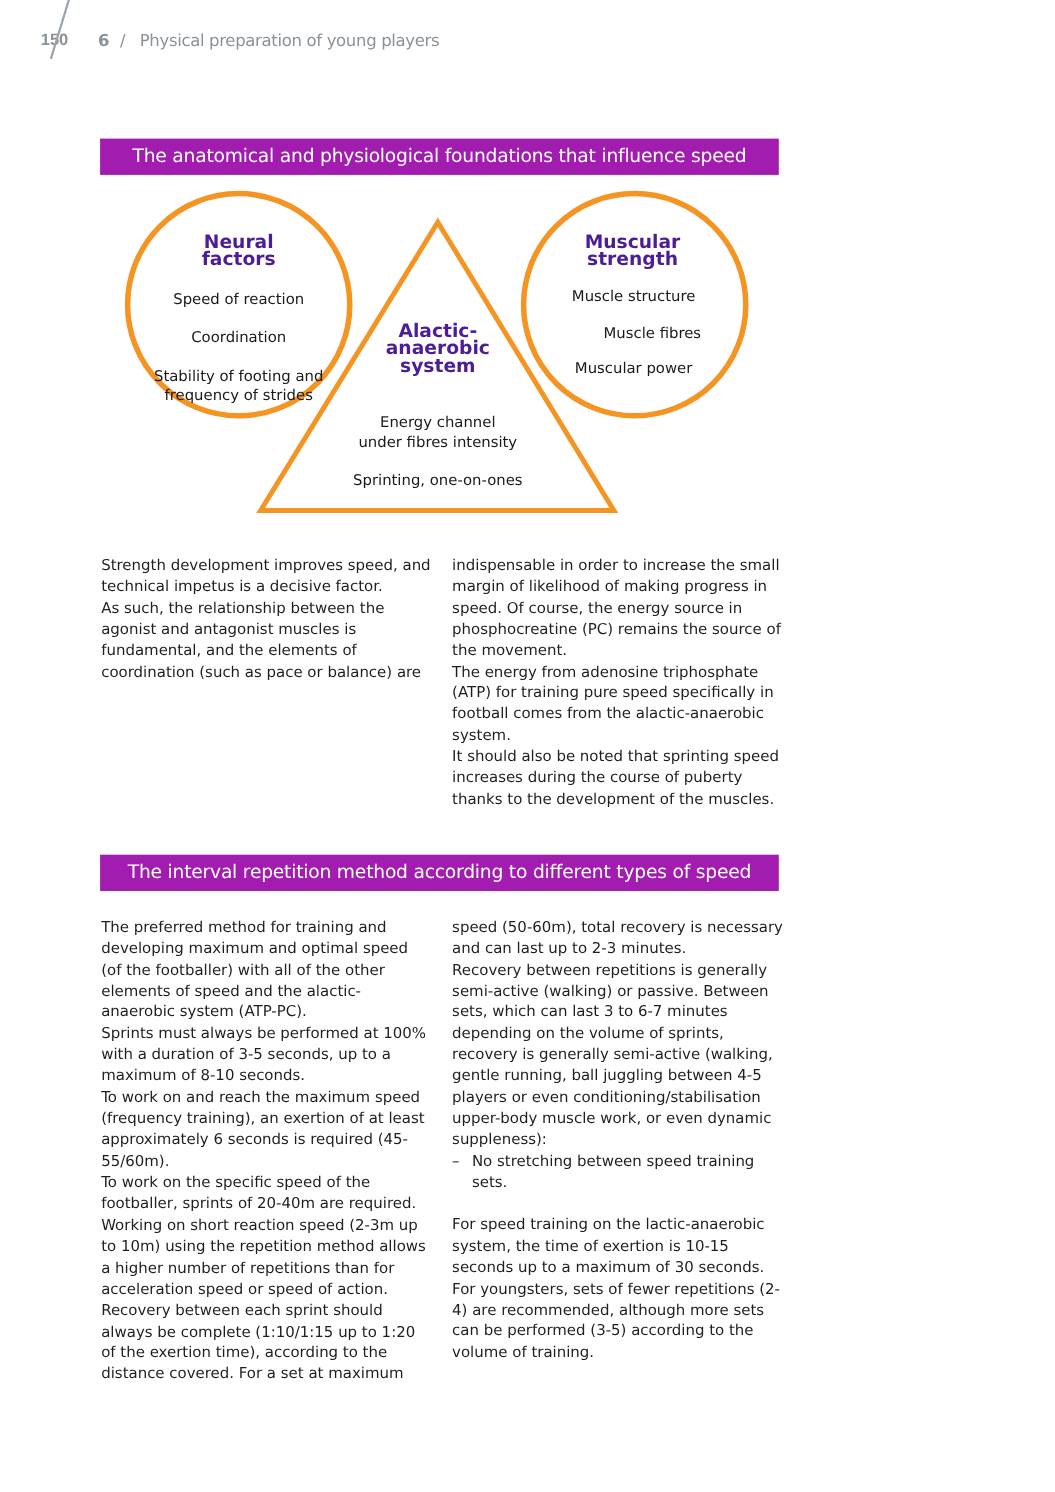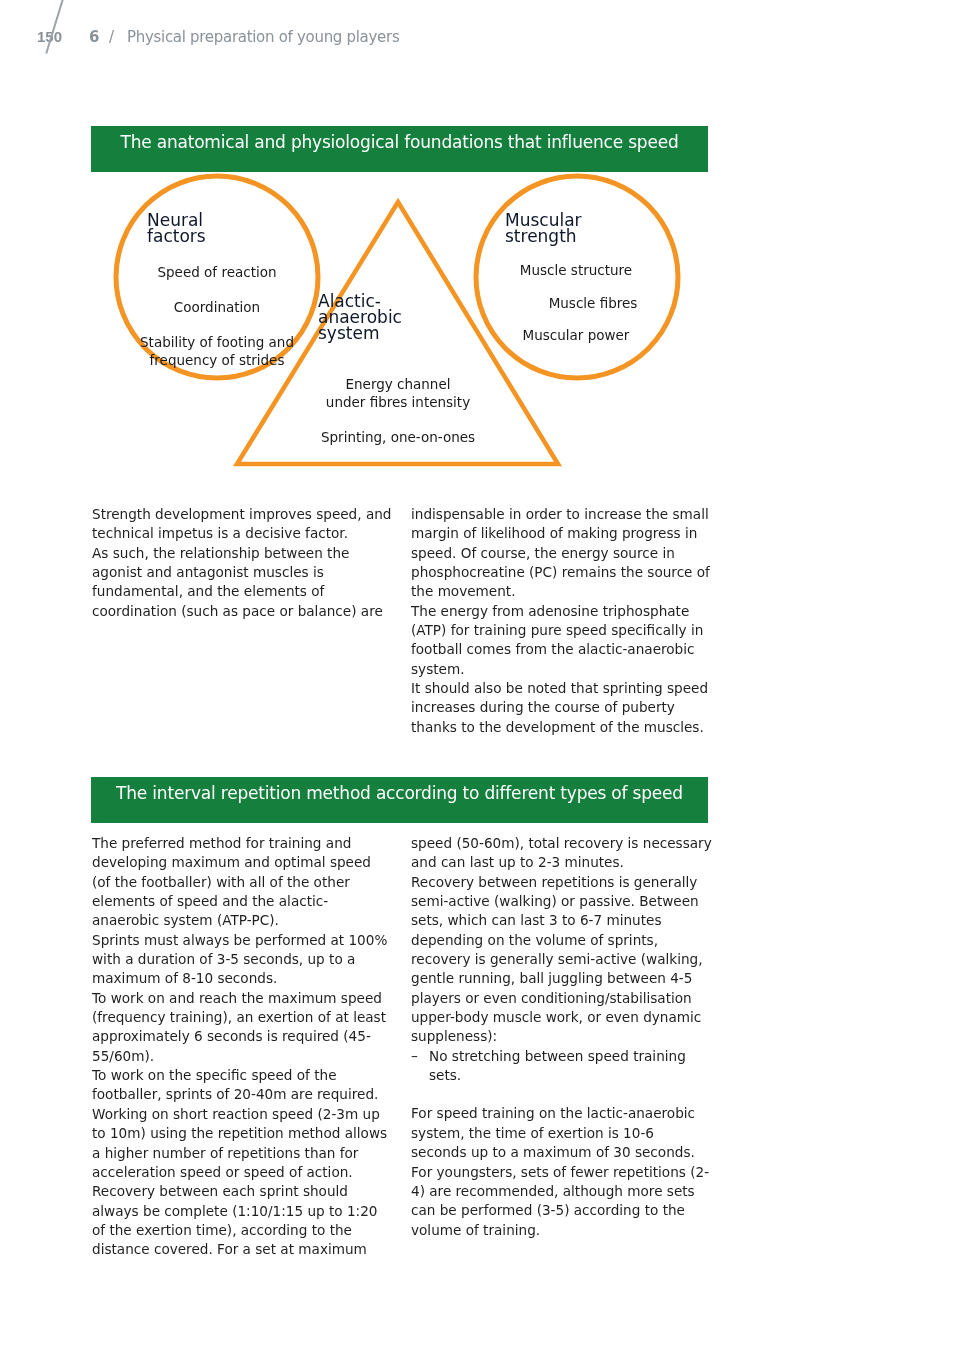--- a/index.html
+++ b/index.html
@@ -3,25 +3,25 @@
 <meta charset="utf-8">
 <style>
   html, body { margin:0; padding:0; background:#ffffff; }
   body { width:959px; height:1356px; position:relative; overflow:hidden; font-family:"DejaVu Sans", sans-serif; color:#1a1a1a; }
   .header { position:absolute; left:0; top:0; width:959px; height:70px; }
   .page-num { position:absolute; left:37px; top:28px; font-size:15px; font-weight:bold; color:#8a9299; font-family:Liberation Sans, sans-serif; }
   .header-slash { position:absolute; left:64px; top:-8px; width:2px; height:64px; background:#9aa3aa; transform:rotate(17deg); transform-origin:top left; }
   .chapter { position:absolute; left:89px; top:28px; font-size:15px; font-weight:bold; color:#8a9299; }
   .sep { position:absolute; left:109px; top:28px; font-size:15px; color:#8a9299; }
   .running-title { position:absolute; left:127px; top:28px; font-size:15px; color:#8a9299; letter-spacing:-0.3px; }
-  .banner { position:absolute; left:91px; width:617px; height:46px; background:#15803d; color:#fff; font-size:17px; text-align:center; line-height:33px; letter-spacing:-0.2px; }
+  .banner { position:absolute; left:91px; width:617px; height:33px; background:#a21caf; color:#fff; font-size:17px; text-align:center; line-height:33px; letter-spacing:-0.2px; }
   .diagram { position:absolute; left:0; top:170px; width:959px; height:310px; }
   .diagram svg { position:absolute; left:0; top:0; }
   .dtext { position:absolute; text-align:center; font-size:13.5px; color:#1a1a1a; line-height:18px; }
-  .dhead { position:absolute; font-size:17px; font-weight:normal; line-height:16px; color:#0f172a; }
+  .dhead { position:absolute; text-align:center; font-size:17px; font-weight:bold; line-height:16px; color:#4c1d95; }
   .col { position:absolute; width:310px; font-size:13.6px; line-height:19.35px; color:#1f1f1f; }
   .col p { margin:0; }
   .dash-item { display:flex; }
   .dash-item .dash { width:18px; flex:none; }
 </style>
 </head>
 <body>
 
 <div class="header">
   <span class="page-num">150</span>
@@ -88,15 +88,15 @@
   <p>Recovery between each sprint should always be complete (1:10/1:15 up to 1:20 of the exertion time), according to the distance covered. For a set at maximum</p>
 </div>
 <div class="col" style="left:411px; top:834px; width:302px;">
   <p>speed (50-60m), total recovery is necessary and can last up to 2-3 minutes.</p>
   <p>Recovery between repetitions is generally semi-active (walking) or passive. Between sets, which can last 3 to 6-7 minutes depending on the volume of sprints, recovery is generally semi-active (walking, gentle running, ball juggling between 4-5 players or even conditioning/stabilisation upper-body muscle work, or even dynamic suppleness):</p>
   <div class="dash-item">
     <span class="dash">–</span>
     <span>No stretching between speed training sets.</span>
   </div>
   <p style="height:19px;"></p>
-  <p>For speed training on the lactic-anaerobic system, the time of exertion is 10-6 seconds up to a maximum of 30 seconds.</p>
+  <p>For speed training on the lactic-anaerobic system, the time of exertion is 10-15 seconds up to a maximum of 30 seconds.</p>
   <p>For youngsters, sets of fewer repetitions (2-4) are recommended, although more sets can be performed (3-5) according to the volume of training.</p>
 </div>
 
 </body></html>

